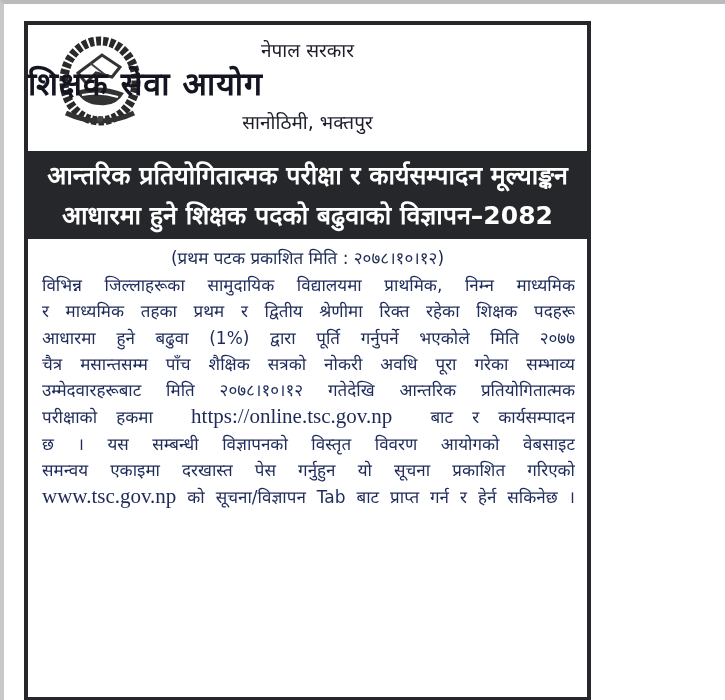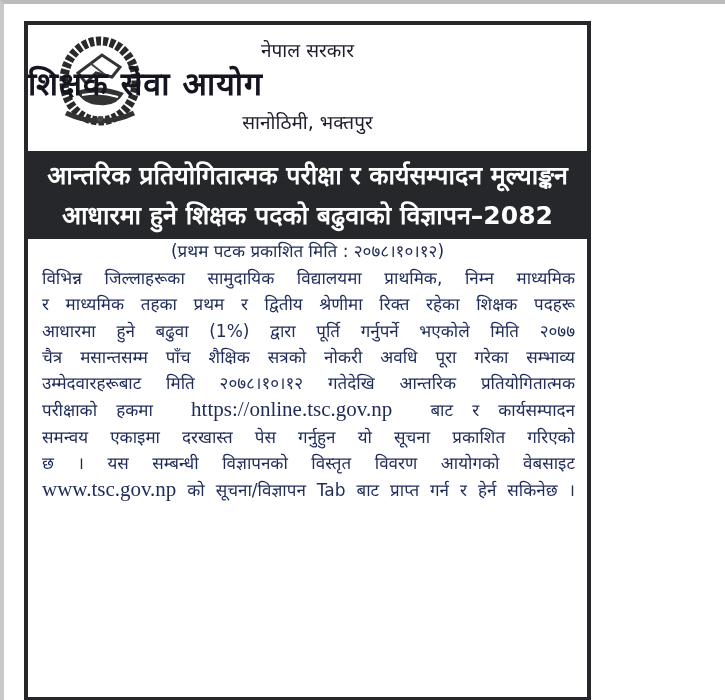--- a/index.html
+++ b/index.html
@@ -42,21 +42,21 @@
   }
   .band {
     background: #25272b; color: #ffffff;
     height: 86px; text-align: center;
     font-size: 25px; font-weight: bold; line-height: 40px;
     padding-top: 3px; box-sizing: border-box;
   }
   .band div { white-space: nowrap; }
   .date-line {
     text-align: center; font-size: 17px; color: #1c2a55;
-    height: 26px;
+    padding-top: 7px; height: 26px;
   }
   .body-text {
     padding: 0 12px 0 14px;
     font-size: 17px; color: #1e2b5a;
     line-height: 26.3px;
   }
   .body-text .ln {
     display: block; text-align: justify; text-align-last: justify;
     white-space: nowrap; overflow: hidden;
   }
@@ -94,22 +94,22 @@
       <span class="ln">विभिन्न जिल्लाहरूका सामुदायिक विद्यालयमा प्राथमिक, निम्न माध्यमिक</span>
       <span class="ln">र माध्यमिक तहका प्रथम र द्वितीय श्रेणीमा रिक्त रहेका शिक्षक पदहरू</span>
       <span class="ln">आधारमा हुने बढुवा (1%) द्वारा पूर्ति गर्नुपर्ने भएकोले मिति २०७७</span>
       <span class="ln">चैत्र मसान्तसम्म पाँच शैक्षिक सत्रको नोकरी अवधि पूरा गरेका सम्भाव्य</span>
       <span class="ln">उम्मेदवारहरूबाट मिति २०७८।१०।१२ गतेदेखि आन्तरिक प्रतियोगितात्मक</span>
       <span class="ln">
         <span>परीक्षाको हकमा</span>
         &nbsp;<span class="url">https://online.tsc.gov.np</span>&nbsp;
         <span>बाट र कार्यसम्पादन</span>
       </span>
+      <span class="ln">छ । यस सम्बन्धी विज्ञापनको विस्तृत विवरण आयोगको वेबसाइट</span>
       <span class="ln">समन्वय एकाइमा दरखास्त पेस गर्नुहुन यो सूचना प्रकाशित गरिएको</span>
-      <span class="ln">छ । यस सम्बन्धी विज्ञापनको विस्तृत विवरण आयोगको वेबसाइट</span>
       <span class="ln">
         <span class="url">www.tsc.gov.np</span>
         <span>को सूचना/विज्ञापन Tab बाट प्राप्त गर्न र हेर्न सकिनेछ ।</span>
       </span>
     </div>
 
   </div>
 </div>
 
 </body></html>

